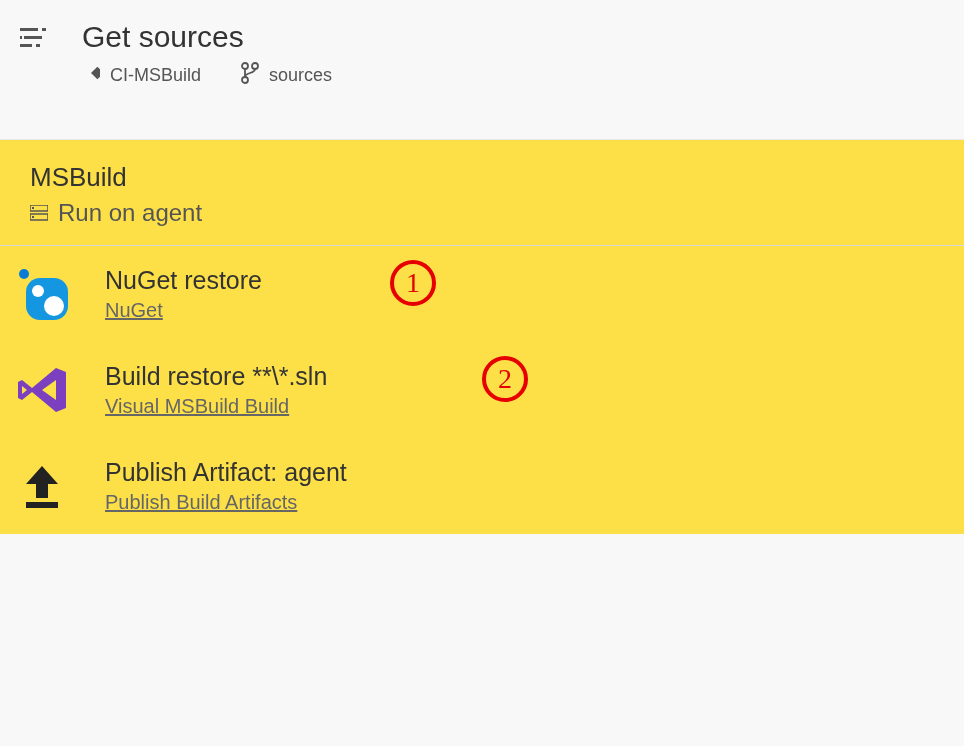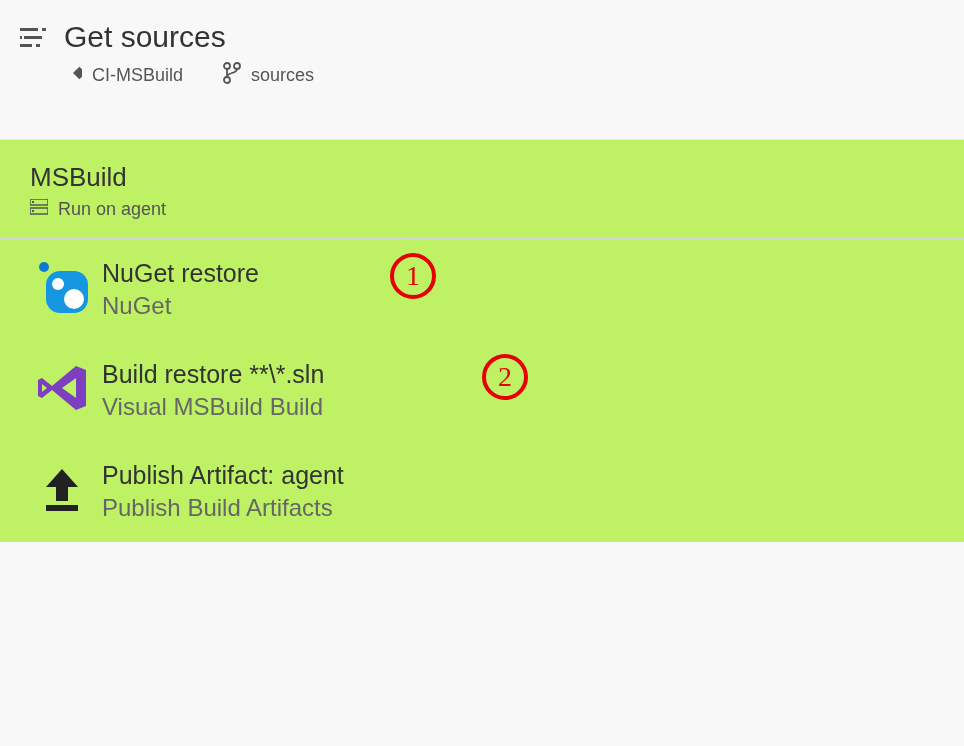--- a/index.html
+++ b/index.html
@@ -11,21 +11,21 @@
       font-family: 'Segoe UI', Tahoma, Geneva, Verdana, sans-serif;
       background: #f8f8f8;
       width: 964px;
       height: 746px;
       overflow: hidden;
     }
     .header {
       padding: 20px 20px 20px 20px;
       display: flex;
       align-items: flex-start;
-      gap: 14px;
+      gap: 32px;
     }
     .sources-icon {
       margin-top: 8px;
       width: 30px;
       height: 20px;
       position: relative;
     }
     .header-content {
       flex: 1;
     }
@@ -42,48 +42,49 @@
       font-size: 18px;
       color: #555;
     }
     .meta-item {
       display: flex;
       align-items: center;
       gap: 10px;
       justify-content: center;
     }
     .main-panel {
-      background: #bef264;
+      background: #fde047;
       margin-top: 30px;
       border-top: 1px solid #e8e8e8;
     }
     .section-header {
       padding: 22px 30px 18px 30px;
       border-bottom: 1px solid #d8d8d8;
     }
     .section-title {
       font-size: 26px;
       font-weight: 400;
       color: #333;
       margin-bottom: 6px;
     }
     .section-subtitle {
       display: flex;
       align-items: center;
       gap: 10px;
-      font-size: 18px;
+      font-size: 24px;
       color: #555;
     }
     .task-list {
       padding: 0;
     }
     .task-item {
       display: flex;
-      padding: 20px 34px;
-      gap: 12px;
+      align-items: center;
+      padding: 20px 14px;
+      gap: 35px;
       cursor: pointer;
       position: relative;
     }
     .task-icon {
       width: 56px;
       height: 56px;
       display: flex;
       align-items: center;
       justify-content: center;
       flex-shrink: 0;
@@ -91,22 +92,23 @@
     .task-text {
       flex: 1;
     }
     .task-title {
       font-size: 25px;
       font-weight: 400;
       color: #333;
       margin-bottom: 4px;
     }
     .task-subtitle {
-      font-size: 24px;
+      font-size: 20px;
       color: #666;
+      text-decoration: underline;
     }
     .callout {
       position: absolute;
       width: 46px;
       height: 46px;
       border: 4px solid #e60000;
       border-radius: 50%;
       display: flex;
       align-items: center;
       justify-content: center;

